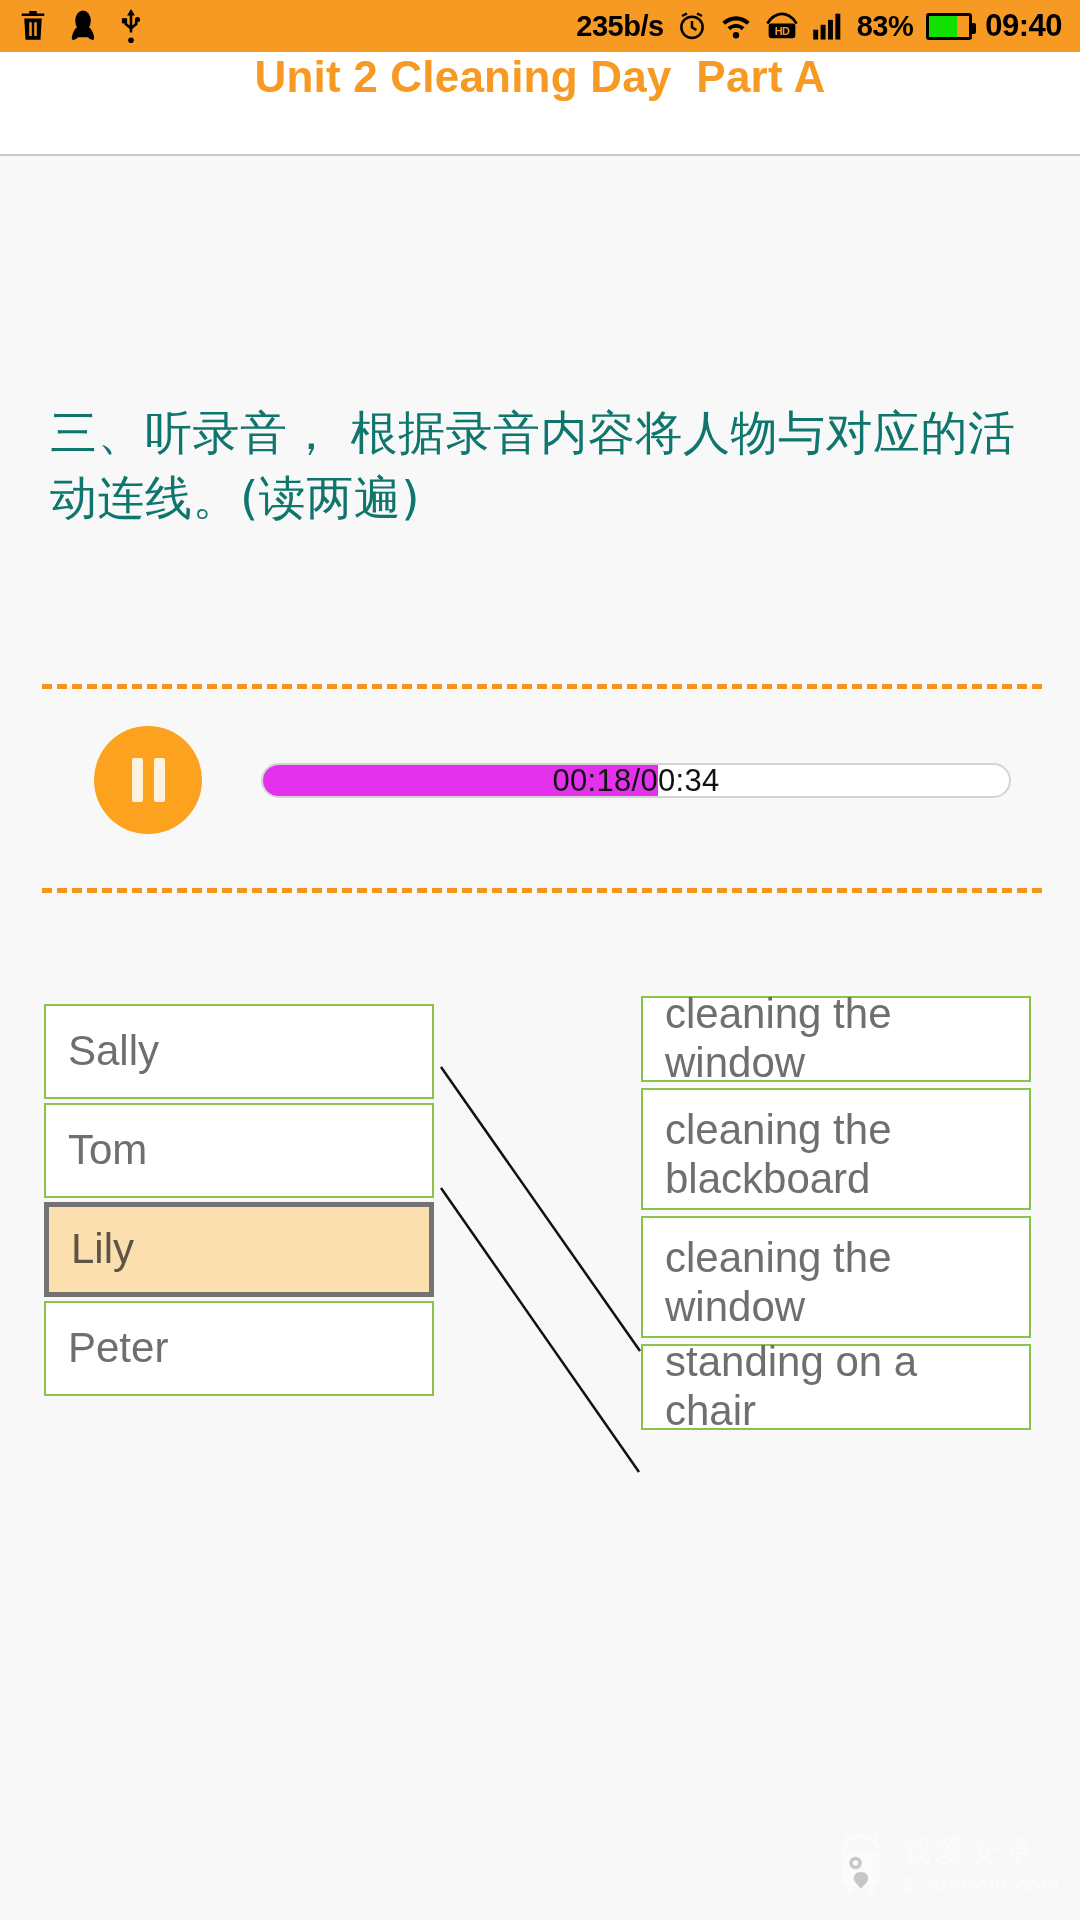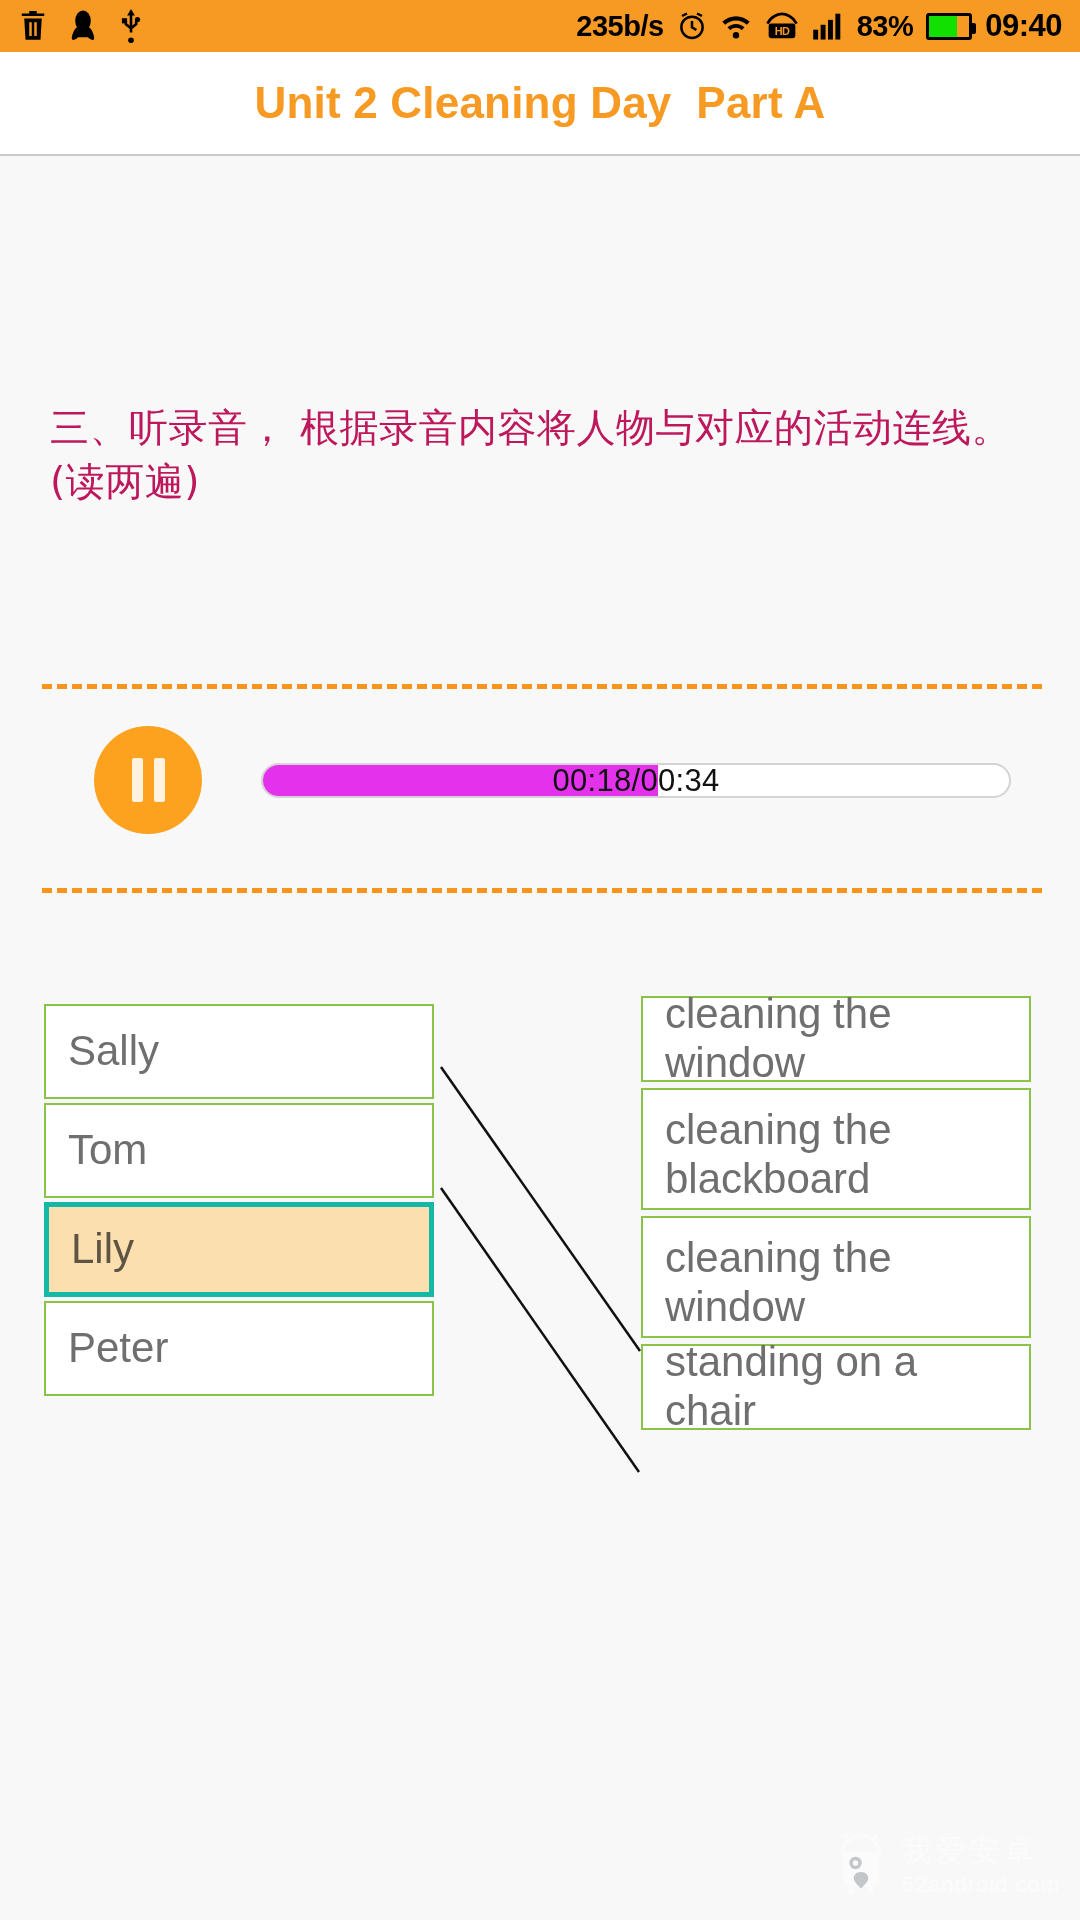--- a/index.html
+++ b/index.html
@@ -41,39 +41,39 @@
   }
   .batt i {
     display:block; height:100%; background:#12E000;
     width:69%;
   }
 
   
   .titlebar {
     height:104px; width:1080px;
     background:#ffffff;
-    display:flex; align-items:center; justify-content:center;
+    display:flex; align-items:flex-start; justify-content:center;
     border-bottom:2px solid #c9c9c9;
   }
   .title {
     color:#F79A23;
     font-size:44px;
     font-weight:bold;
     letter-spacing:0.2px;
     white-space:pre;
   }
 
   
   .content { position:relative; width:1080px; height:1764px; background:#f8f8f8; }
 
   .instruction {
     position:absolute;
     left:50px; top:245px; width:990px;
-    font-size:39px; line-height:1.38;
-    color:#be185d;
+    font-size:47px; line-height:1.38;
+    color:#0f766e;
     font-family:"DejaVu Sans","Liberation Sans",sans-serif;
     letter-spacing:0.5px;
   }
 
   .dash {
     position:absolute; left:42px; width:1000px; height:0;
     border-top:5px dashed #F7941E;
   }
   .dash.top { top:528px; }
   .dash.bottom { top:732px; }
@@ -126,21 +126,21 @@
     line-height:1.16;
     display:flex; align-items:center;
     padding:16px 22px;
   }
   .col.left .card { height:95px; margin-bottom:4px; }
   .col.right .card { margin-bottom:6px; padding:18px 22px; }
   .col.right .card.one { height:86px; }
   .col.right .card.two { height:122px; display:block; padding-top:16px; }
   .card.selected {
     background:#FCDFAE;
-    border:5px solid #14b8a6;
+    border:5px solid #737373;
     color:#5d5444;
   }
 
   
   .watermark {
     position:absolute; right:20px; bottom:22px;
     display:flex; align-items:center; gap:12px;
     opacity:0.55;
   }
   .wm-text { display:flex; flex-direction:column; }

